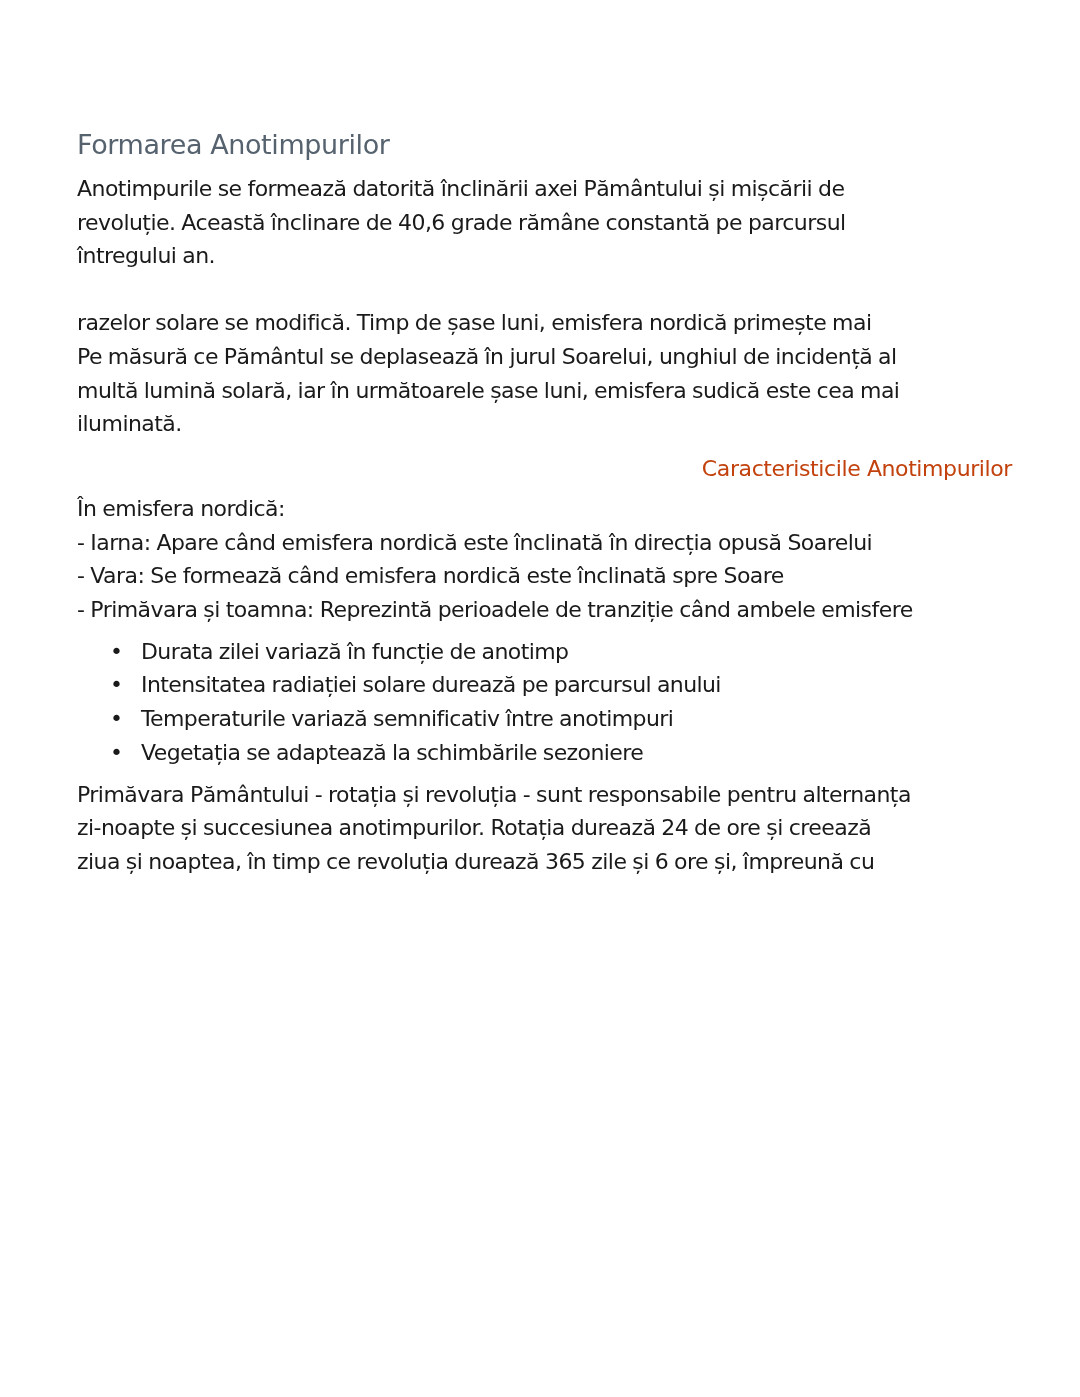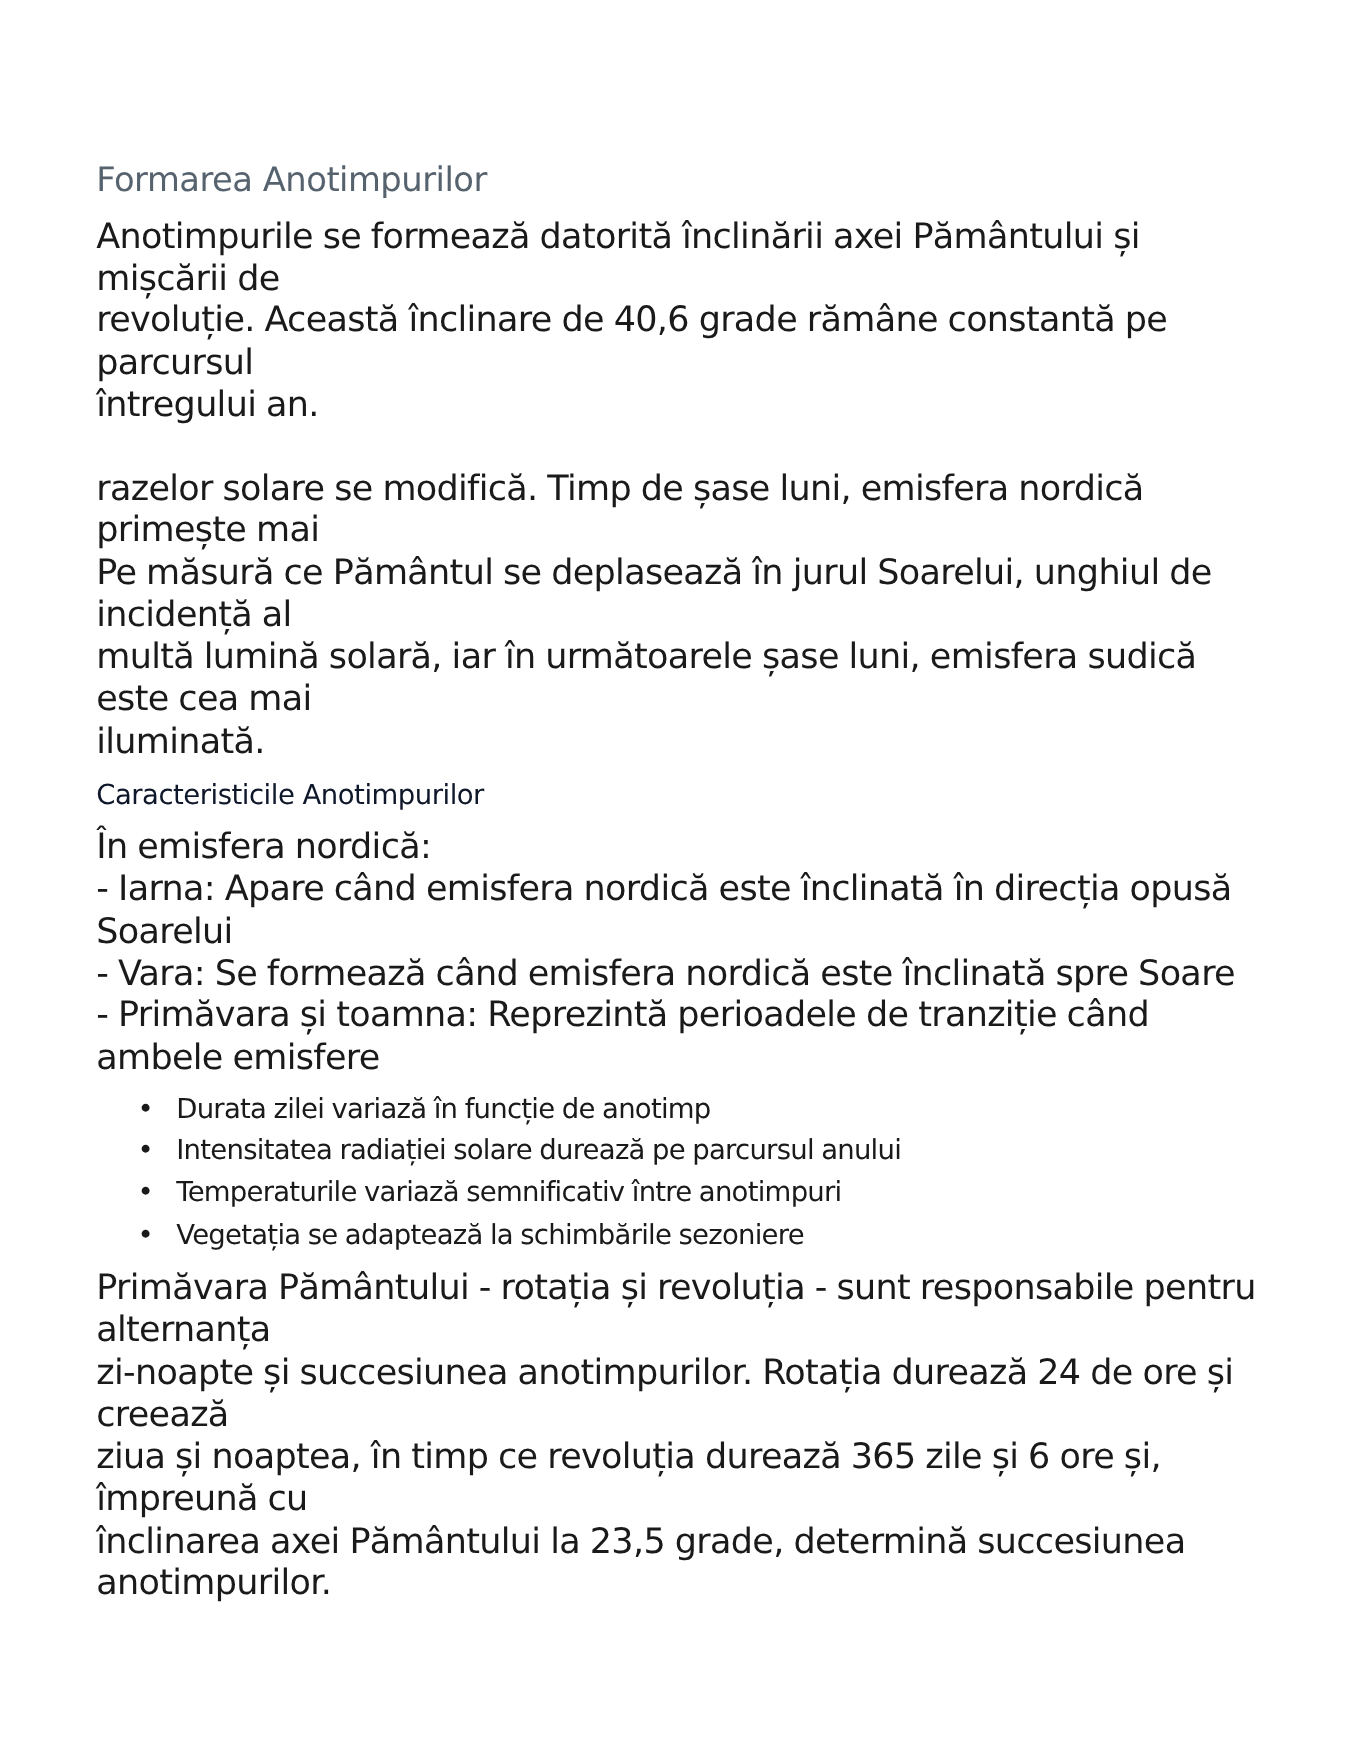--- a/index.html
+++ b/index.html
@@ -26,27 +26,28 @@
       font-size: 27px;
       line-height: 38px;
       color: #56636f;
       margin: 0 0 8px 0;
       font-weight: normal;
       letter-spacing: -0.4px;
     }
     .h2 {
       font-size: 22px;
       line-height: 32px;
-      color: #0f172a;
+      color: #c2410c;
       margin: 0 0 7px 0;
       font-weight: normal;
       letter-spacing: -0.4px;
+      text-align: right;
     }
     .p {
-      font-size: 28px;
+      font-size: 22px;
       line-height: 33.7px;
       margin: 0;
       letter-spacing: -0.55px;
       word-spacing: -0.5px;
     }
     .gap {
       height: 33px;
     }
     .after-para {
       margin-bottom: 12px;
@@ -117,16 +118,15 @@
     <li>
       <span class="bullet">•</span>
       <span>Vegetația se adaptează la schimbările sezoniere</span>
     </li>
   </ul>
 
   <div class="p">
     <div>Primăvara Pământului - rotația și revoluția - sunt responsabile pentru alternanța</div>
     <div>zi-noapte și succesiunea anotimpurilor. Rotația durează 24 de ore și creează</div>
     <div>ziua și noaptea, în timp ce revoluția durează 365 zile și 6 ore și, împreună cu</div>
-    <div>înclinarea axei Pământului la 23,5 grade, determină succesiunea anotimpurilor.</div>
   </div>
 
 </div>
 
 </body></html>

